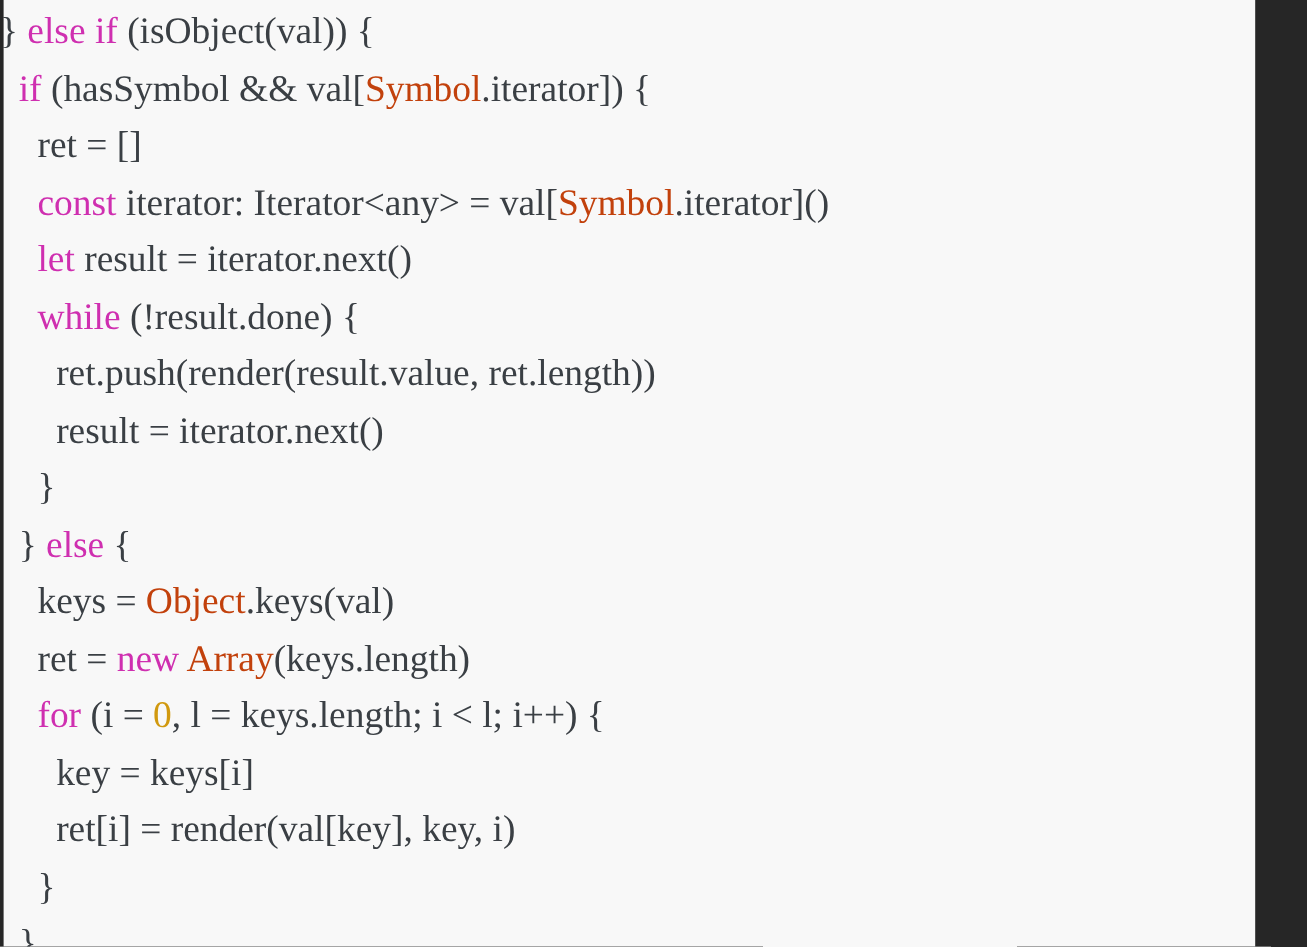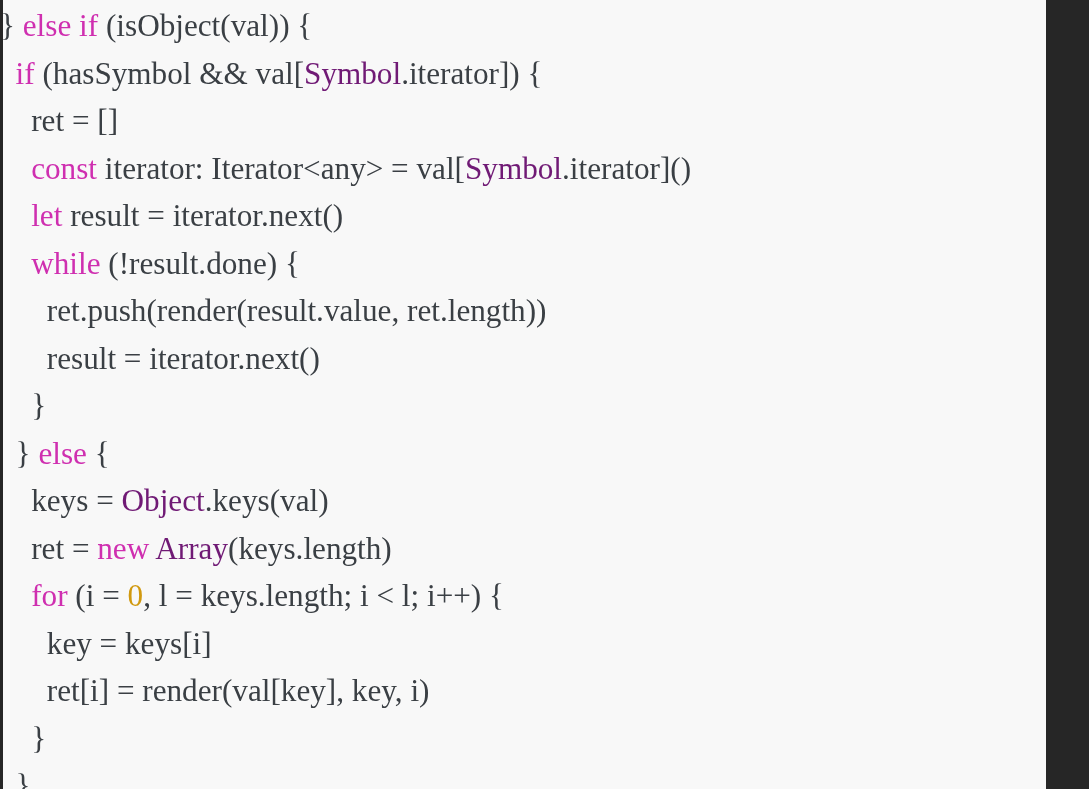--- a/index.html
+++ b/index.html
@@ -41,21 +41,21 @@
     white-space: pre;
     color: #3a3f44;
     letter-spacing: 0;
   }
   #code .ln {
     display: block;
     height: 47.5px;
     white-space: pre;
   }
   .kw  { color: #cf2fb0; }
-  .bi  { color: #701a75; }
+  .bi  { color: #c2410c; }
   .num { color: #d1990f; }
   .pl  { color: #3a3f44; }
 </style>
 </head>
 <body>
 
 <div id="screen">
 
   <div id="gutter-left"></div>
 

